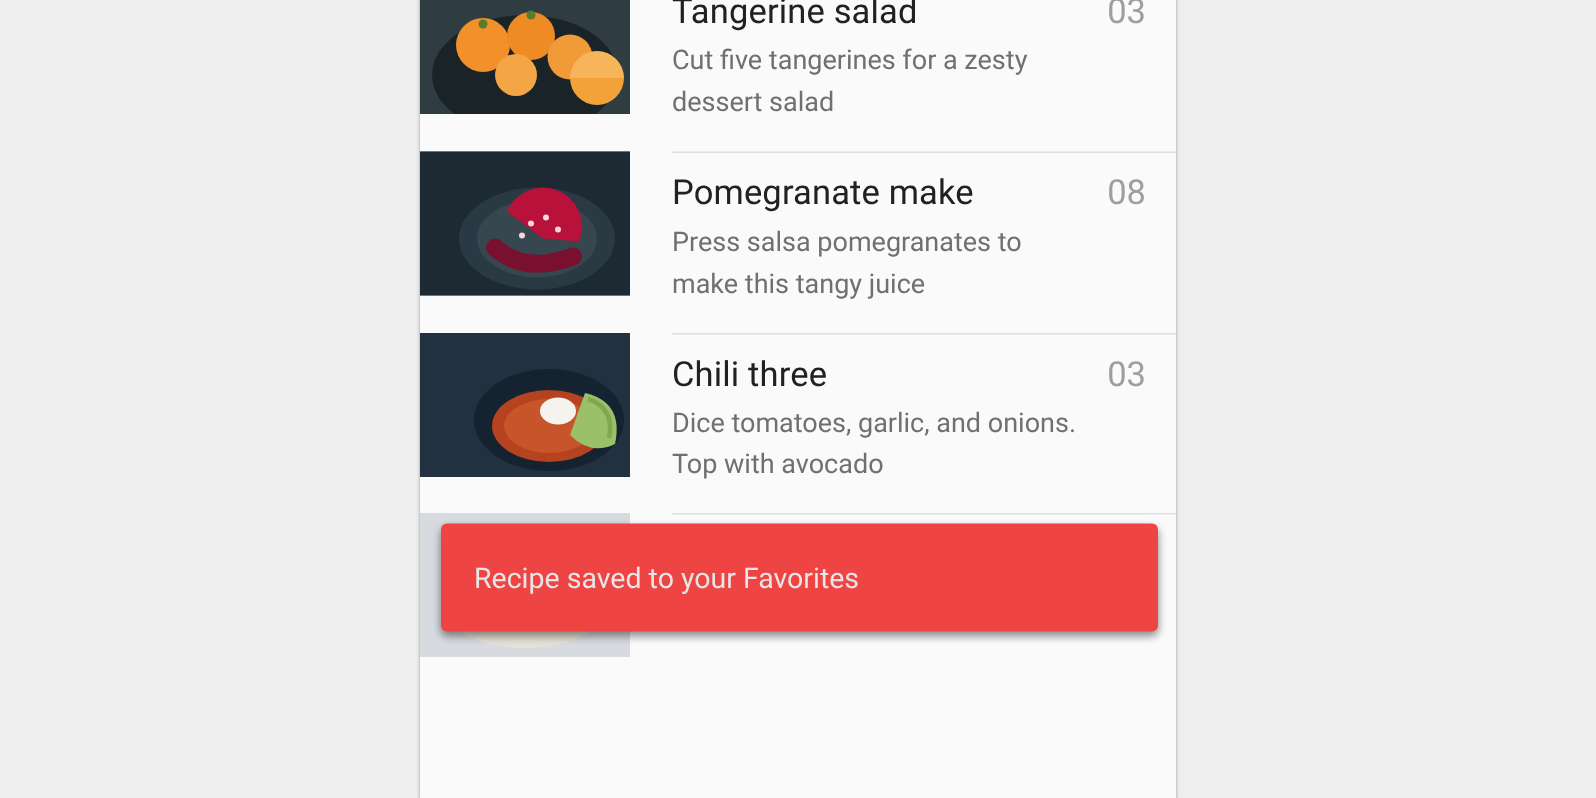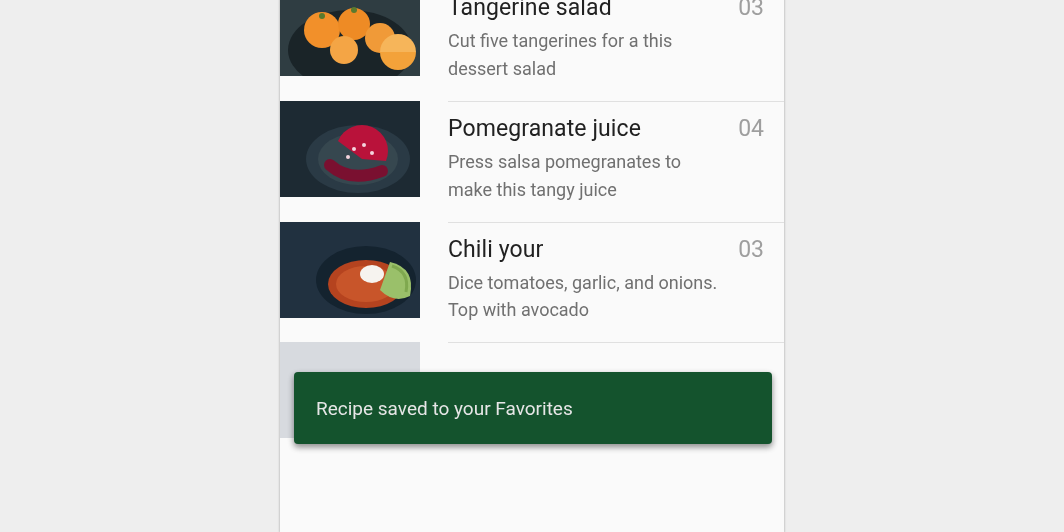--- a/index.html
+++ b/index.html
@@ -78,23 +78,23 @@
       font-size: 18px;
       line-height: 1.55;
       color: #707070;
       max-width: 280px;
     }
 
     .snackbar {
       position: absolute;
       left: 294px;
       width: 478px;
-      top: 372px;
+      top: 349px;
       height: 72px;
-      background: #14532d;
+      background: #ef4444;
       color: #e6e6e6;
       border-radius: 4px;
       display: flex;
       align-items: center;
       padding: 0 22px;
       font-size: 19px;
       box-shadow: 0 3px 6px rgba(0,0,0,0.28), 0 3px 6px rgba(0,0,0,0.22);
     }
   </style>
 </head>
@@ -116,62 +116,62 @@
           <path d="M100 72 a18 18 0 0 0 36 0 z" fill="#f3a23a"></path>
           <circle cx="42" cy="36" r="3" fill="#5a7a2e"></circle>
           <circle cx="74" cy="30" r="3" fill="#5a7a2e"></circle>
         </svg>
       </div>
       <div class="content">
         <div class="title-row">
           <div class="title">Tangerine salad</div>
           <div class="index">03</div>
         </div>
-        <div class="desc">Cut five tangerines for a this dessert salad</div>
+        <div class="desc">Cut five tangerines for a zesty dessert salad</div>
       </div>
     </div>
 
     <div class="row">
       <div class="thumb">
         <svg viewBox="0 0 140 96" preserveAspectRatio="none">
           <rect width="140" height="96" fill="#1d2a33"></rect>
           <ellipse cx="78" cy="58" rx="52" ry="34" fill="#2a3a45"></ellipse>
           <ellipse cx="78" cy="58" rx="40" ry="26" fill="#36474f"></ellipse>
           <path d="M58 40 a26 26 0 0 1 48 20 l-24 -2 z" fill="#b9123a"></path>
           <circle cx="74" cy="48" r="2" fill="#f4d4dd"></circle>
           <circle cx="84" cy="44" r="2" fill="#f4d4dd"></circle>
           <circle cx="92" cy="52" r="2" fill="#f4d4dd"></circle>
           <circle cx="68" cy="56" r="2" fill="#f4d4dd"></circle>
           <path d="M50 64 q20 18 52 6" stroke="#7a1030" stroke-width="12" fill="none" stroke-linecap="round"></path>
         </svg>
       </div>
       <div class="content">
         <div class="title-row">
-          <div class="title">Pomegranate juice</div>
-          <div class="index">04</div>
+          <div class="title">Pomegranate make</div>
+          <div class="index">08</div>
         </div>
         <div class="desc">Press salsa pomegranates to make this tangy juice</div>
       </div>
     </div>
 
     <div class="row">
       <div class="thumb">
         <svg viewBox="0 0 140 96" preserveAspectRatio="none">
           <rect width="140" height="96" fill="#213140"></rect>
           <ellipse cx="86" cy="58" rx="50" ry="34" fill="#14232f"></ellipse>
           <ellipse cx="86" cy="62" rx="38" ry="24" fill="#b5431f"></ellipse>
           <ellipse cx="86" cy="62" rx="30" ry="18" fill="#c8552a"></ellipse>
           <ellipse cx="92" cy="52" rx="12" ry="9" fill="#f6f3ef"></ellipse>
           <path d="M110 40 q26 6 20 34 q-16 8 -30 -6 z" fill="#9ac06a"></path>
           <path d="M112 44 q18 6 14 26" stroke="#7fa84f" stroke-width="3" fill="none"></path>
         </svg>
       </div>
       <div class="content">
         <div class="title-row">
-          <div class="title">Chili your</div>
+          <div class="title">Chili three</div>
           <div class="index">03</div>
         </div>
         <div class="desc">Dice tomatoes, garlic, and onions. Top with avocado</div>
       </div>
     </div>
 
     <div class="row">
       <div class="thumb">
         <svg viewBox="0 0 140 96" preserveAspectRatio="none">
           <rect width="140" height="96" fill="#d7dadf"></rect>

